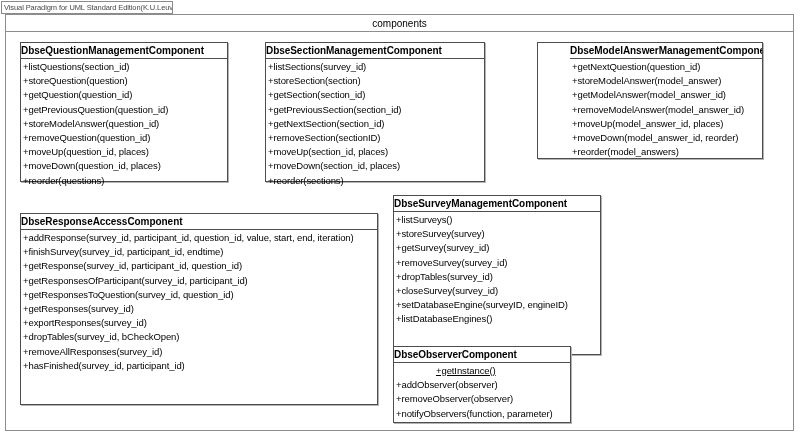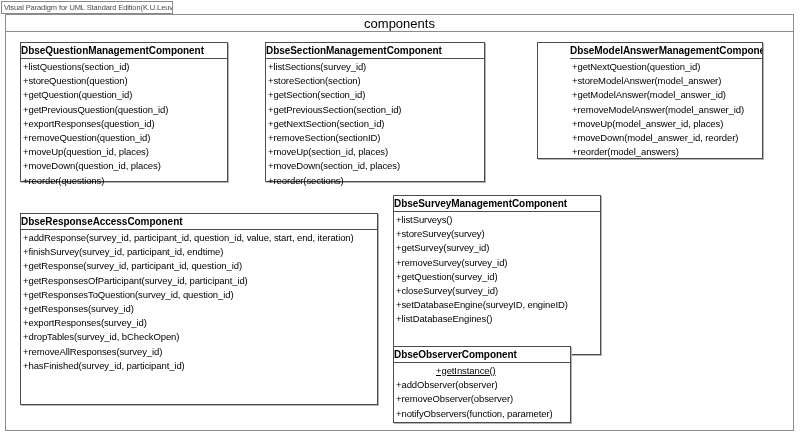--- a/index.html
+++ b/index.html
@@ -52,21 +52,21 @@
     box-sizing: border-box;
   }
   .package-title {
     position: absolute;
     left: 0;
     top: 0;
     width: 100%;
     height: 17px;
     line-height: 17px;
     text-align: center;
-    font-size: 13px;
+    font-size: 10px;
     color: #000000;
     border-bottom: 1px solid #8d8d8d;
     box-sizing: border-box;
     background: #ffffff;
   }
 
   
   .uml-class {
     position: absolute;
     background: #ffffff;
@@ -116,21 +116,21 @@
   </div>
 
   <div id="classes-layer">
       <div class="uml-class" style="left: 20px; top: 42px; width: 208px; height: 140px;">
         <div class="uml-class-name">DbseQuestionManagementComponent</div>
         <div class="uml-ops">
           <div class="uml-op">+listQuestions(section_id)</div>
           <div class="uml-op">+storeQuestion(question)</div>
           <div class="uml-op">+getQuestion(question_id)</div>
           <div class="uml-op">+getPreviousQuestion(question_id)</div>
-          <div class="uml-op">+exportResponses(question_id)</div>
+          <div class="uml-op">+storeModelAnswer(question_id)</div>
           <div class="uml-op">+removeQuestion(question_id)</div>
           <div class="uml-op">+moveUp(question_id, places)</div>
           <div class="uml-op">+moveDown(question_id, places)</div>
           <div class="uml-op">+reorder(questions)</div>
         </div>
       </div>
       <div class="uml-class" style="left: 265px; top: 42px; width: 220px; height: 140px;">
         <div class="uml-class-name">DbseSectionManagementComponent</div>
         <div class="uml-ops">
           <div class="uml-op">+listSections(survey_id)</div>
@@ -171,21 +171,21 @@
           <div class="uml-op">+hasFinished(survey_id, participant_id)</div>
         </div>
       </div>
       <div class="uml-class" style="left: 393px; top: 195px; width: 208px; height: 160px;">
         <div class="uml-class-name">DbseSurveyManagementComponent</div>
         <div class="uml-ops">
           <div class="uml-op">+listSurveys()</div>
           <div class="uml-op">+storeSurvey(survey)</div>
           <div class="uml-op">+getSurvey(survey_id)</div>
           <div class="uml-op">+removeSurvey(survey_id)</div>
-          <div class="uml-op">+getQuestion(survey_id)</div>
+          <div class="uml-op">+dropTables(survey_id)</div>
           <div class="uml-op">+closeSurvey(survey_id)</div>
           <div class="uml-op">+setDatabaseEngine(surveyID, engineID)</div>
           <div class="uml-op">+listDatabaseEngines()</div>
         </div>
       </div>
       <div class="uml-class" style="left: 393px; top: 346px; width: 178px; height: 77px;">
         <div class="uml-class-name">DbseObserverComponent</div>
         <div class="uml-ops">
           <div class="uml-op static">+getInstance()</div>
           <div class="uml-op">+addObserver(observer)</div>

